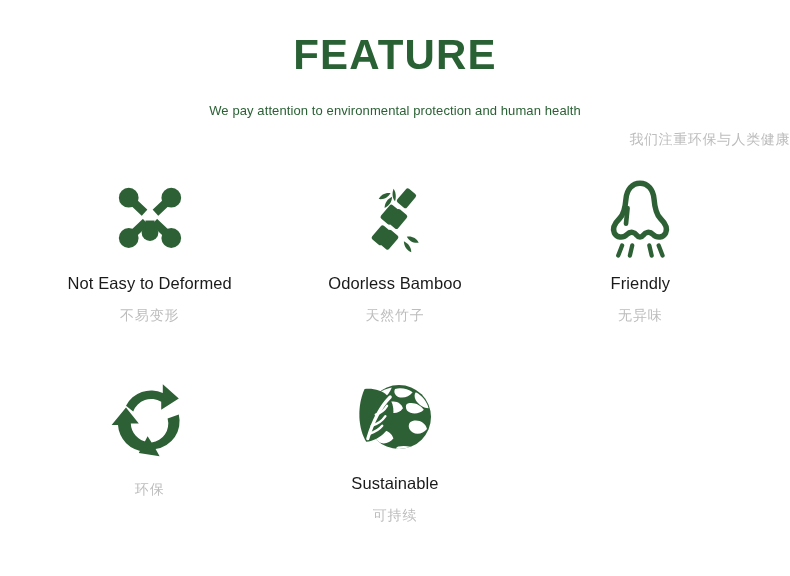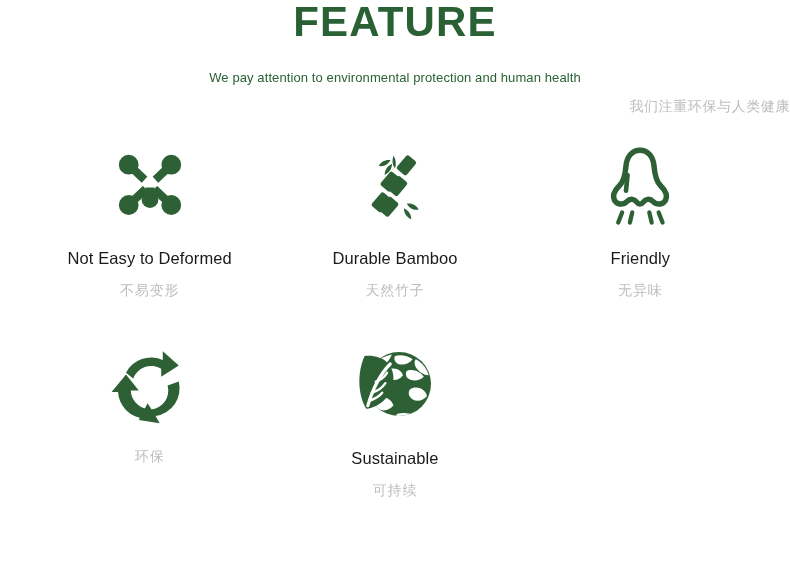--- a/index.html
+++ b/index.html
@@ -16,20 +16,21 @@
   .page {
     position: relative;
     width: 790px;
     height: 576px;
     box-sizing: border-box;
   }
 
   
   .header {
     text-align: center;
+    padding-top: 33px;
   }
   .title {
     font-size: 42px;
     font-weight: bold;
     letter-spacing: 1.2px;
     color: #2a6134;
     line-height: 1.05;
     margin: 0;
   }
   .subtitle-en {
@@ -68,21 +69,21 @@
   .icon-wrap {
     height: 100px;
     display: flex;
     align-items: center;
     justify-content: center;
   }
   .icon-wrap svg {
     display: block;
   }
   .label-en {
-    margin-top: 12px;
+    margin-top: 4px;
     font-size: 16.5px;
     color: #1a1a1a;
     line-height: 1.3;
     text-align: center;
     letter-spacing: 0.1px;
   }
   .label-cn {
     margin-top: 11px;
     font-size: 14px;
     color: #bdbdbd;
@@ -145,21 +146,21 @@
 
             <path d="M44 15 C37 14 31 17 28 23 C35 24 41 21 44 15 Z"></path>
             <path d="M46 20 C40 23 36 28 36 35 C42 32 46 27 46 20 Z"></path>
             <path d="M48 9 C46 15 46 21 50 26 C52 20 51 13 48 9 Z"></path>
 
             <path d="M66 74 C73 73 79 76 82 82 C75 83 69 80 66 74 Z"></path>
             <path d="M62 80 C68 83 72 88 72 95 C66 92 62 87 62 80 Z"></path>
           </g>
         </svg>
       </div>
-      <div class="label-en">Durable Bamboo</div>
+      <div class="label-en">Odorless Bamboo</div>
       <div class="label-cn">天然竹子</div>
     </div>
 
     <div class="cell row1">
       <div class="icon-wrap">
         <svg width="78" height="84" viewBox="0 0 100 108" fill="none">
 
           <path d="M50 8
                    C40 8 33 16 32 28
                    C31 40 29 48 24 53

